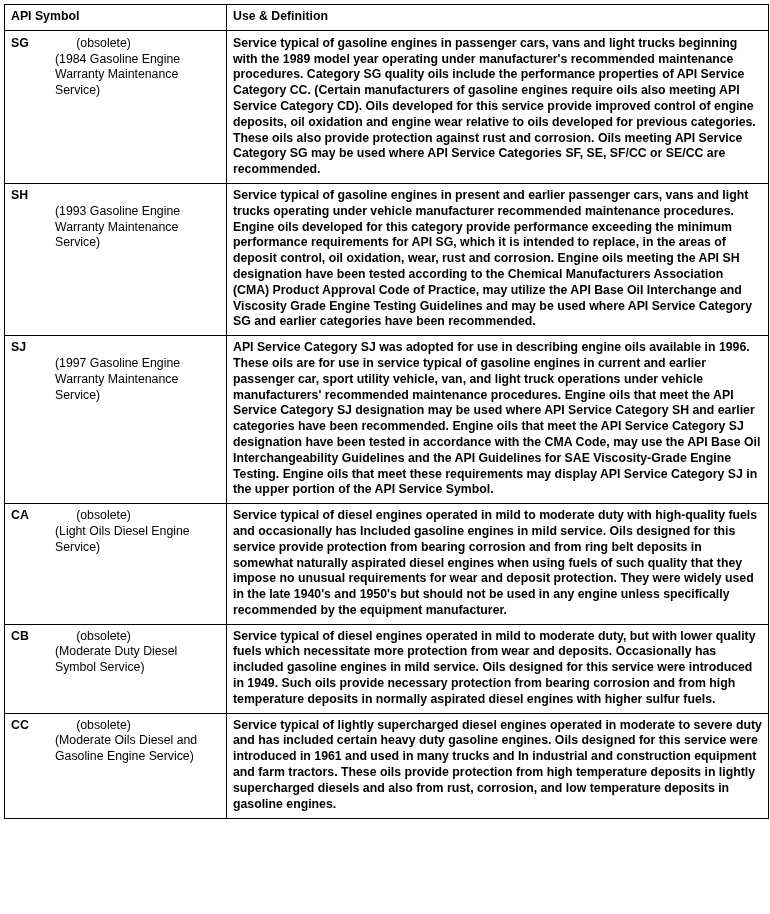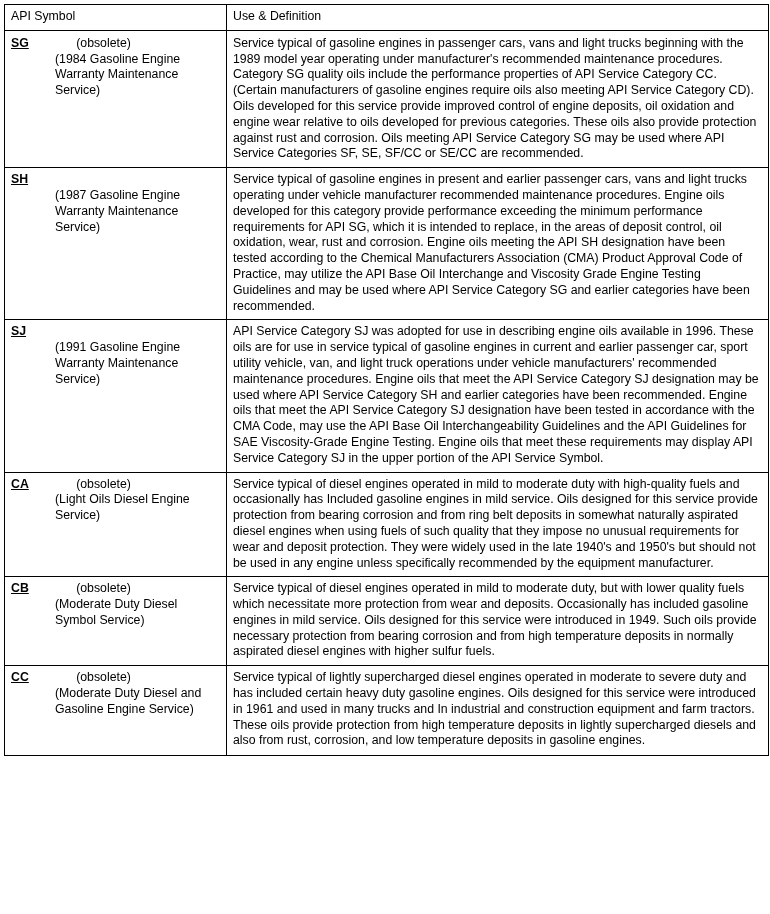--- a/index.html
+++ b/index.html
@@ -31,40 +31,40 @@
     vertical-align: top;
     padding: 4px 6px 5px 6px;
     font-size: 12.3px;
     line-height: 1.285;
     text-align: left;
   }
   col.c1 { width: 222px; }
   col.c2 { width: 542px; }
 
   thead th {
-    font-weight: normal;
+    font-weight: bold;
     font-size: 12.6px;
     padding-top: 6px;
     padding-bottom: 6px;
   }
   .sym-line {
     display: block;
   }
   .sym-code {
     font-weight: bold;
-    text-decoration: underline;
   }
   .sym-note {
     font-weight: normal;
     margin-left: 44px;
   }
   .defn {
     display: block;
     text-align: left;
     hyphens: none;
+    font-weight: bold;
   }
   
   tr.row-sg td { padding-top: 5px; }
   tr.row-cc td { padding-bottom: 6px; }
 </style>
 </head>
 <body>
 
 <div class="page">
   <table class="api-table">
@@ -84,30 +84,30 @@
           <span class="sym-line"><span class="sym-code">SG</span><span class="sym-note"> (obsolete)</span></span>
           <span class="sym-line sym-note">(1984 Gasoline Engine Warranty Maintenance Service)</span>
         </td>
         <td>
           <span class="defn">Service typical of gasoline engines in passenger cars, vans and light trucks beginning with the 1989 model year operating under manufacturer's recommended maintenance procedures. Category SG quality oils include the performance properties of API Service Category CC. (Certain manufacturers of gasoline engines require oils also meeting API Service Category CD). Oils developed for this service provide improved control of engine deposits, oil oxidation and engine wear relative to oils developed for previous categories. These oils also provide protection against rust and corrosion. Oils meeting API Service Category SG may be used where API Service Categories SF, SE, SF/CC or SE/CC are recommended.</span>
         </td>
       </tr>
       <tr>
         <td>
           <span class="sym-line"><span class="sym-code">SH</span><span class="sym-note"></span></span>
-          <span class="sym-line sym-note">(1987 Gasoline Engine Warranty Maintenance Service)</span>
+          <span class="sym-line sym-note">(1993 Gasoline Engine Warranty Maintenance Service)</span>
         </td>
         <td>
           <span class="defn">Service typical of gasoline engines in present and earlier passenger cars, vans and light trucks operating under vehicle manufacturer recommended maintenance procedures. Engine oils developed for this category provide performance exceeding the minimum performance requirements for API SG, which it is intended to replace, in the areas of deposit control, oil oxidation, wear, rust and corrosion. Engine oils meeting the API SH designation have been tested according to the Chemical Manufacturers Association (CMA) Product Approval Code of Practice, may utilize the API Base Oil Interchange and Viscosity Grade Engine Testing Guidelines and may be used where API Service Category SG and earlier categories have been recommended.</span>
         </td>
       </tr>
       <tr>
         <td>
           <span class="sym-line"><span class="sym-code">SJ</span><span class="sym-note"></span></span>
-          <span class="sym-line sym-note">(1991 Gasoline Engine Warranty Maintenance Service)</span>
+          <span class="sym-line sym-note">(1997 Gasoline Engine Warranty Maintenance Service)</span>
         </td>
         <td>
           <span class="defn">API Service Category SJ was adopted for use in describing engine oils available in 1996. These oils are for use in service typical of gasoline engines in current and earlier passenger car, sport utility vehicle, van, and light truck operations under vehicle manufacturers' recommended maintenance procedures. Engine oils that meet the API Service Category SJ designation may be used where API Service Category SH and earlier categories have been recommended. Engine oils that meet the API Service Category SJ designation have been tested in accordance with the CMA Code, may use the API Base Oil Interchangeability Guidelines and the API Guidelines for SAE Viscosity-Grade Engine Testing. Engine oils that meet these requirements may display API Service Category SJ in the upper portion of the API Service Symbol.</span>
         </td>
       </tr>
       <tr>
         <td>
           <span class="sym-line"><span class="sym-code">CA</span><span class="sym-note"> (obsolete)</span></span>
           <span class="sym-line sym-note">(Light Oils Diesel Engine Service)</span>
         </td>
@@ -120,21 +120,21 @@
           <span class="sym-line"><span class="sym-code">CB</span><span class="sym-note"> (obsolete)</span></span>
           <span class="sym-line sym-note">(Moderate Duty Diesel Symbol Service)</span>
         </td>
         <td>
           <span class="defn">Service typical of diesel engines operated in mild to moderate duty, but with lower quality fuels which necessitate more protection from wear and deposits. Occasionally has included gasoline engines in mild service. Oils designed for this service were introduced in 1949. Such oils provide necessary protection from bearing corrosion and from high temperature deposits in normally aspirated diesel engines with higher sulfur fuels.</span>
         </td>
       </tr>
       <tr class="row-cc">
         <td>
           <span class="sym-line"><span class="sym-code">CC</span><span class="sym-note"> (obsolete)</span></span>
-          <span class="sym-line sym-note">(Moderate Duty Diesel and Gasoline Engine Service)</span>
+          <span class="sym-line sym-note">(Moderate Oils Diesel and Gasoline Engine Service)</span>
         </td>
         <td>
           <span class="defn">Service typical of lightly supercharged diesel engines operated in moderate to severe duty and has included certain heavy duty gasoline engines. Oils designed for this service were introduced in 1961 and used in many trucks and In industrial and construction equipment and farm tractors. These oils provide protection from high temperature deposits in lightly supercharged diesels and also from rust, corrosion, and low temperature deposits in gasoline engines.</span>
         </td>
       </tr>
     </tbody>
   </table>
 </div>
 
 </body></html>

